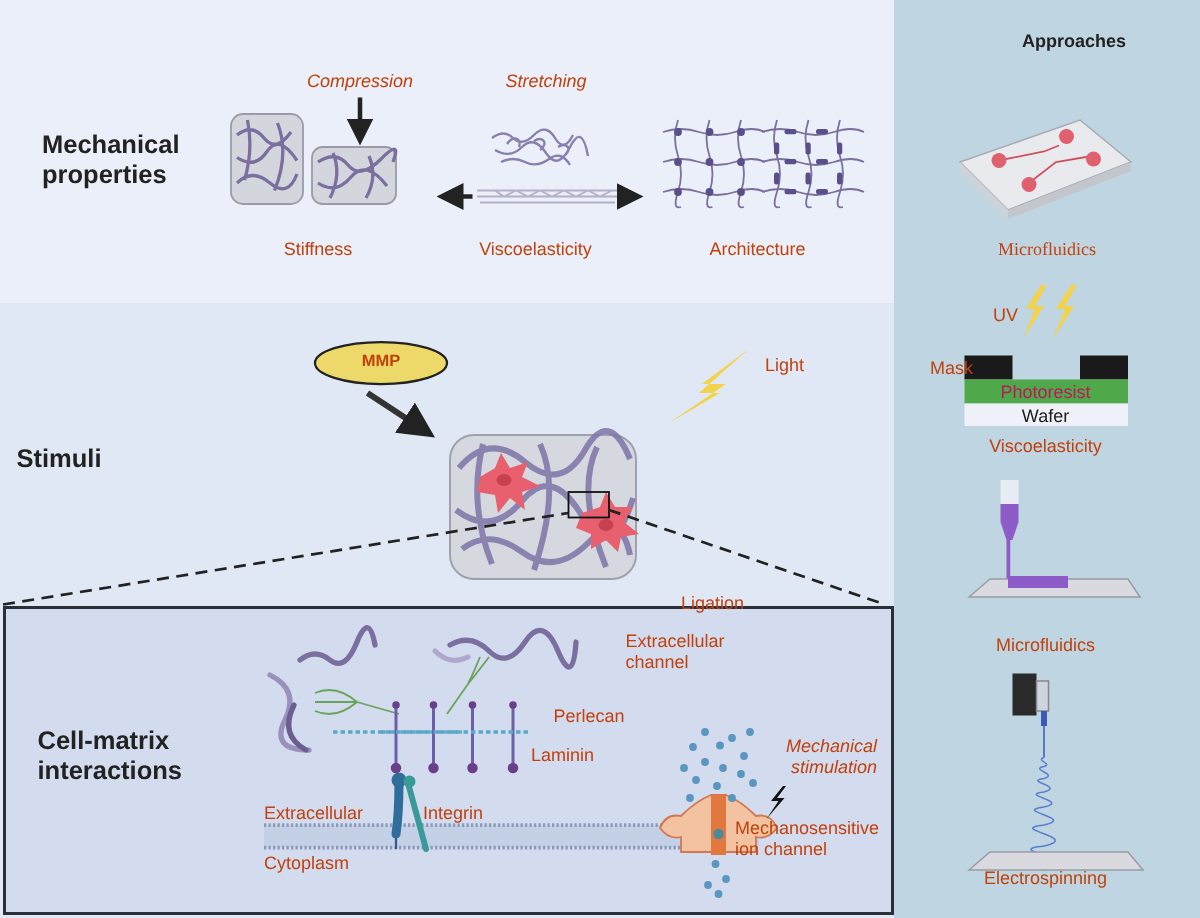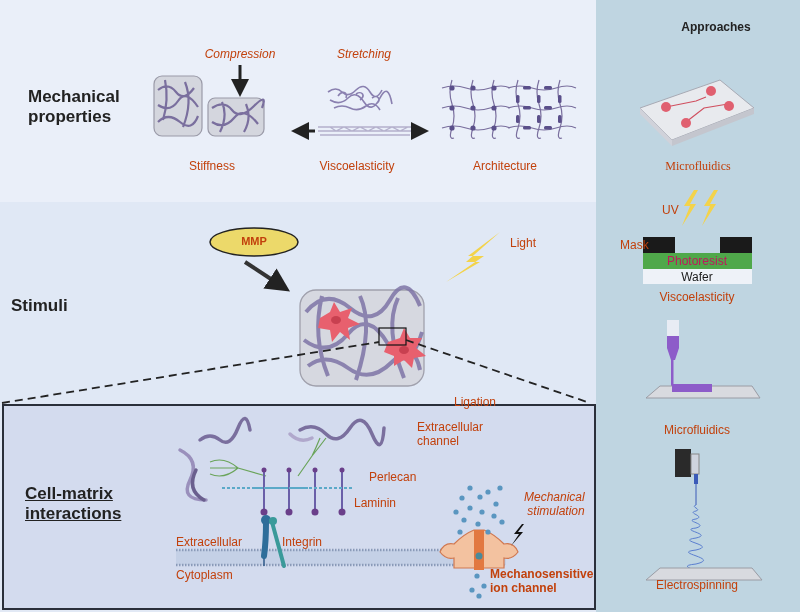--- a/index.html
+++ b/index.html
@@ -23,21 +23,21 @@
 <div class="panel-bot"></div>
 <div class="panel-right"></div>
 
 <div class="section-title" style="left:28px;top:87px;">
   <div>Mechanical</div>
   <div>properties</div>
 </div>
 <div class="section-title" style="left:11px;top:296px;">
   <div>Stimuli</div>
 </div>
-<div class="section-title" style="left:25px;top:484px;text-decoration:underline;">
+<div class="section-title" style="left:25px;top:484px;">
   <div>Cell-matrix</div>
   <div>interactions</div>
 </div>
 
 <svg width="800" height="612">
   <defs>
     <marker id="ah" markerWidth="6" markerHeight="6" refX="3" refY="3" orient="auto">
       <path d="M0,0 L6,3 L0,6 z" fill="#222"></path>
     </marker>
   </defs>
@@ -238,21 +238,21 @@
 </div>
 <div class="lbl" style="left:369px;top:454px;margin-top:16px;">Perlecan</div>
 <div class="lbl" style="left:354px;top:496px;">Laminin</div>
 <div class="lbl" style="left:176px;top:535px;">Extracellular</div>
 <div class="lbl" style="left:282px;top:535px;">Integrin</div>
 <div class="lbl" style="left:176px;top:568px;">Cytoplasm</div>
 <div class="lbl lbl-i" style="left:524px;top:490px;text-align:right;">
   <div>Mechanical</div>
   <div>stimulation</div>
 </div>
-<div class="lbl" style="left:490px;top:567px;font-weight:bold;">
+<div class="lbl" style="left:490px;top:545px;">
   <div>Mechanosensitive</div>
   <div>ion channel</div>
 </div>
 
 <div class="approaches-title">Approaches</div>
 <div class="lbl lbl-c" style="left:698px;top:159px;font-family:Liberation Serif, serif;">Microfluidics</div>
 <div class="lbl" style="left:662px;top:203px;">UV</div>
 <div class="lbl" style="left:582px;top:238px;margin-left:38px;">Mask</div>
 <div class="lbl lbl-c" style="left:697px;top:254px;color:#be185d;">Photoresist</div>
 <div class="lbl lbl-c" style="left:697px;top:270px;color:#1a1a1a;">Wafer</div>

